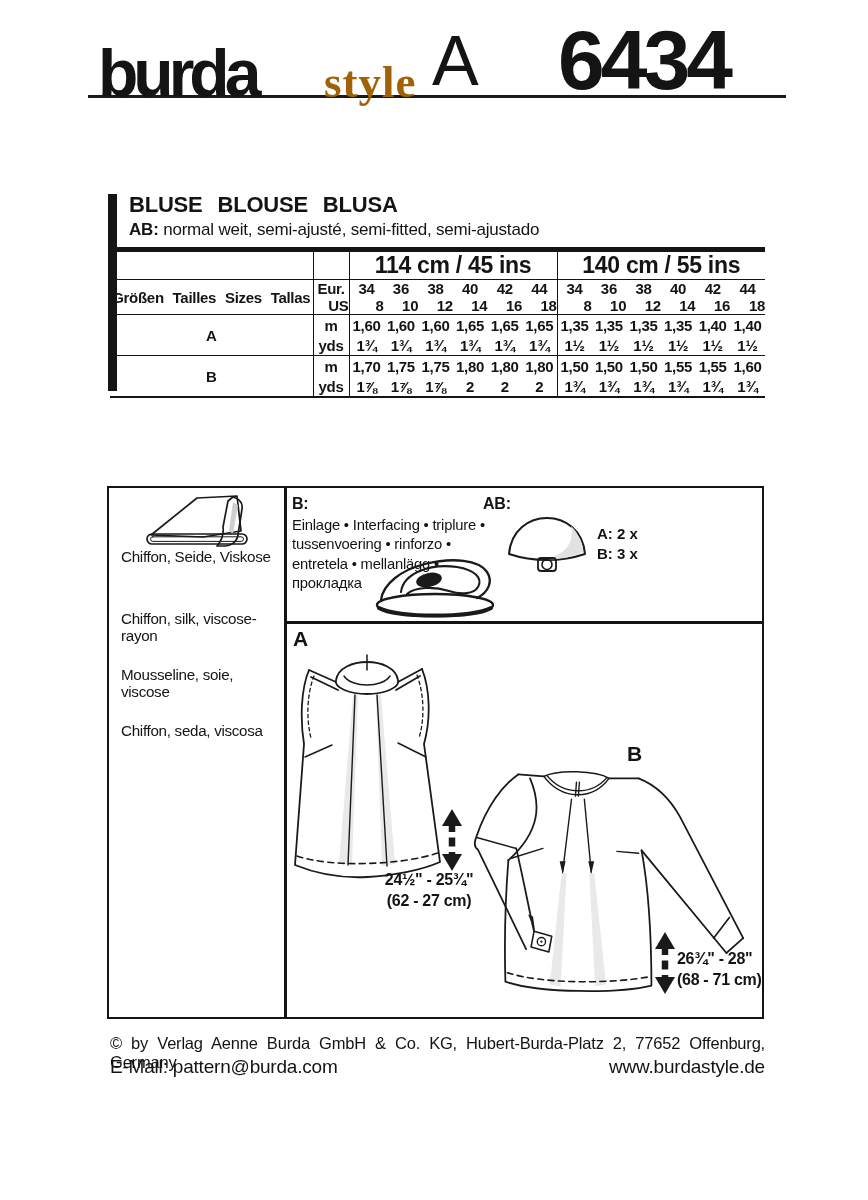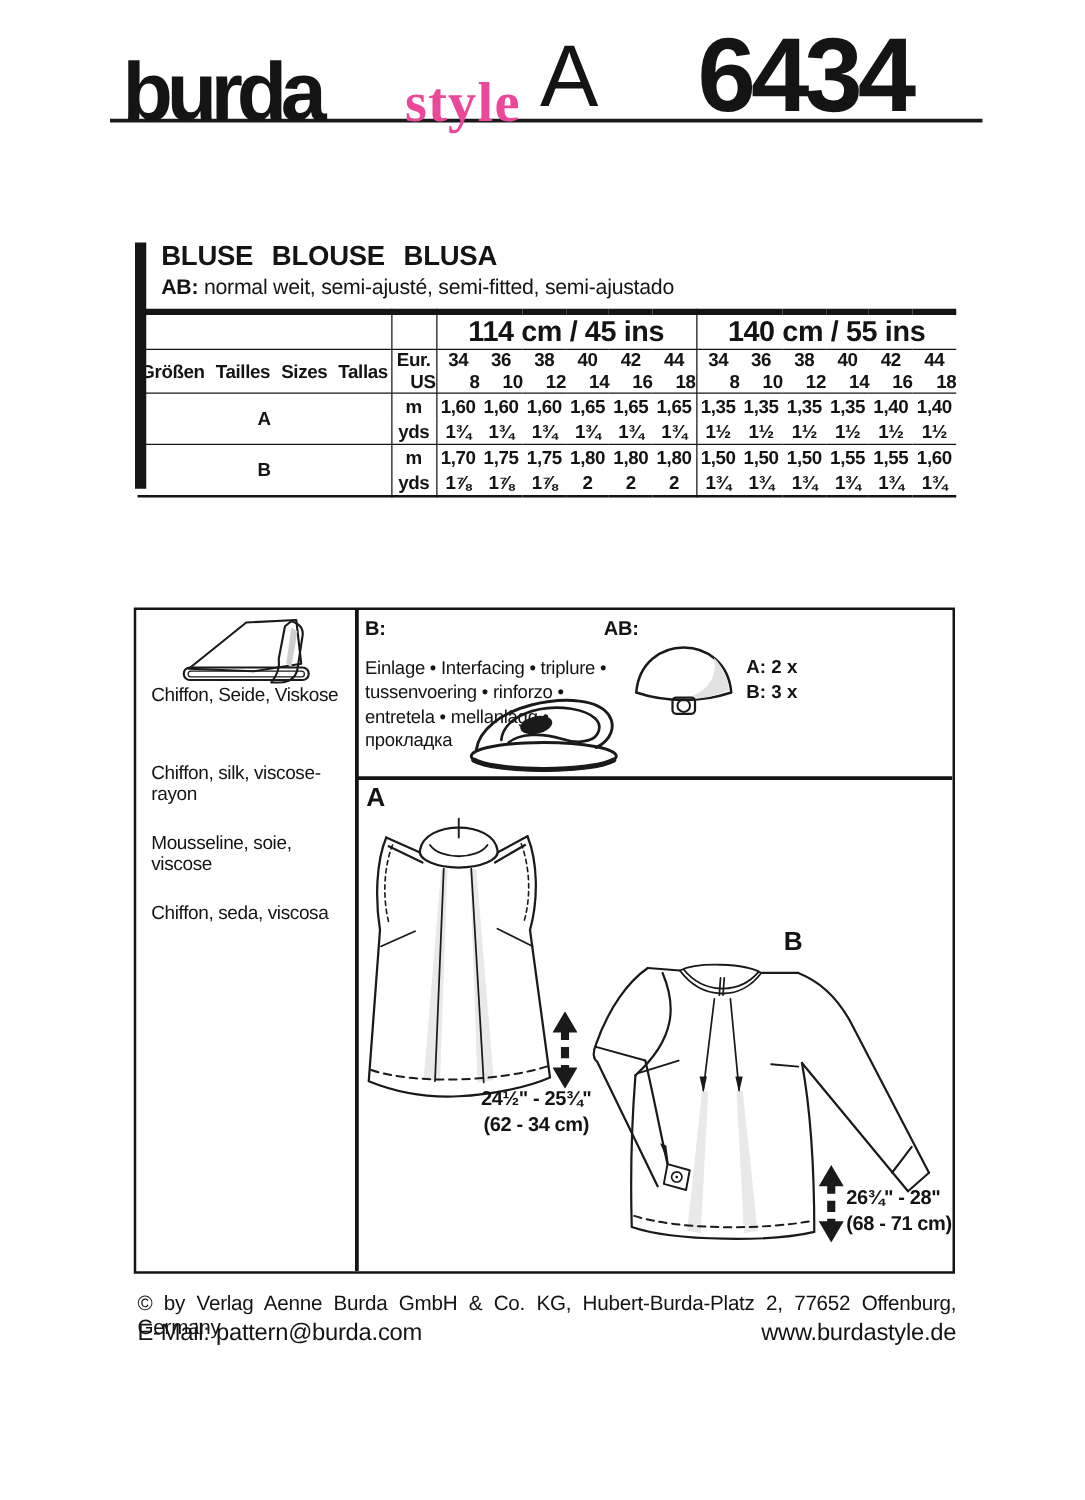--- a/index.html
+++ b/index.html
@@ -2,21 +2,21 @@
 <html><head>
 <meta charset="utf-8">
 <style>
   html,body{margin:0;padding:0;background:#fff;}
   .page{position:relative;width:868px;height:1200px;background:#fff;overflow:hidden;
         font-family:"Liberation Sans",sans-serif;color:#141414;}
   .abs{position:absolute;}
   
   .brand{left:98px;top:14px;font-size:66px;line-height:86px;font-weight:bold;letter-spacing:-5px;margin-top:16px;}
   .brand-sub{left:324px;top:60px;font-family:"Liberation Serif",serif;font-size:45px;line-height:45px;
-             font-weight:bold;color:#ec4899;letter-spacing:1px;}
+             font-weight:bold;color:#a16207;letter-spacing:1px;}
   .hline{left:88px;top:95px;width:698px;height:3px;background:#1a1a1a;}
   .view-letter{left:432px;top:26px;font-size:70px;line-height:70px;font-weight:500;letter-spacing:-2px;}
   .pattern-number{left:558px;top:18px;width:210px;text-align:left;font-size:84px;line-height:84px;
                   font-weight:bold;letter-spacing:-4px;}
   
   .side-bar{left:108px;top:194px;width:9px;height:197px;background:#141414;}
   .garment-title{left:129px;top:192px;font-size:22px;font-weight:bold;letter-spacing:-0.2px;word-spacing:9px;}
   .fit-line{left:129px;top:220px;font-size:17px;letter-spacing:-0.2px;}
   .fit-line b{font-weight:bold;}
   
@@ -33,21 +33,21 @@
   tr.t-head td{height:22px;font-size:23px;}
   tr.t-eur td{height:17px;}
   tr.t-us td{height:17px;text-align:right;}
   tr.t-val td{height:20px;}
   
   .main-box{left:107px;top:486px;width:653px;height:529px;border:2.5px solid #141414;overflow:hidden;}
   .div-v{left:175px;top:0;width:2.5px;height:100%;background:#141414;}
   .div-h{left:177px;top:133px;right:0;height:2.5px;background:#141414;}
   .mat{left:12px;width:160px;font-size:15.2px;letter-spacing:-0.3px;}
   .cell-head{font-size:16px;font-weight:bold;letter-spacing:-0.2px;}
-  .interf{left:183px;top:38px;font-size:14.8px;line-height:19.4px;letter-spacing:-0.2px;}
+  .interf{left:183px;top:28px;font-size:14.8px;line-height:19.4px;letter-spacing:-0.2px;}
   .counts{left:488px;top:36px;font-size:15px;line-height:19.5px;font-weight:bold;}
   .view-label{font-size:21px;font-weight:bold;}
   .len{font-size:16px;line-height:21px;font-weight:bold;letter-spacing:-0.3px;}
   .len-a{left:258px;top:381px;width:124px;text-align:center;}
   .len-b{left:568px;top:460px;width:130px;text-align:left;}
   
   .foot1{left:110px;top:1034px;width:655px;font-size:16.5px;letter-spacing:-0.2px;
          text-align:justify;text-align-last:justify;}
   .foot2{left:110px;top:1056px;width:655px;font-size:19px;letter-spacing:-0.2px;
          display:flex;justify-content:space-between;}
@@ -253,21 +253,21 @@
         <path d="M 22 32 C 15 50 14 74 19 94 M 125 31 C 132 50 133 74 127 94" stroke-width="1.3" stroke-dasharray="3.5 3"></path>
       </g>
     </svg>
     <svg class="abs" style="left:333px;top:321px" width="20" height="62" viewBox="0 0 20 62">
       <polygon points="10,0 0,17 20,17" fill="#1a1a1a"></polygon>
       <polygon points="10,62 0,45 20,45" fill="#1a1a1a"></polygon>
       <line x1="10" y1="14" x2="10" y2="49" stroke="#1a1a1a" stroke-width="6.5" stroke-dasharray="9 5.5"></line>
     </svg>
     <div class="abs len len-a">
       <div>24½" - 25¾"</div>
-      <div>(62 - 34 cm)</div>
+      <div>(62 - 27 cm)</div>
     </div>
 
     <div class="abs view-label" style="left:518px;top:254px">B</div>
     <svg class="abs" style="left:352px;top:270px" width="296" height="242" viewBox="0 0 300 242">
       <polygon points="102,115 107,115 101,230 90,228" fill="#e9e9e9"></polygon>
       <polygon points="130,115 135,115 147,228 136,230" fill="#e9e9e9"></polygon>
       <g class="ln" stroke-width="1.8">
         <path d="M 48 102 C 45 140 44 190 45 225 C 80 237 160 237 193 229 C 193 180 190 130 183 92"></path>
         <path d="M 47 216 C 85 228 155 227 191 220" stroke-width="1.6" stroke-dasharray="6 4.5"></path>
         <path d="M 58 15 C 42 26 26 48 16 77 C 13 84 14 89 17 91 L 66 192"></path>

